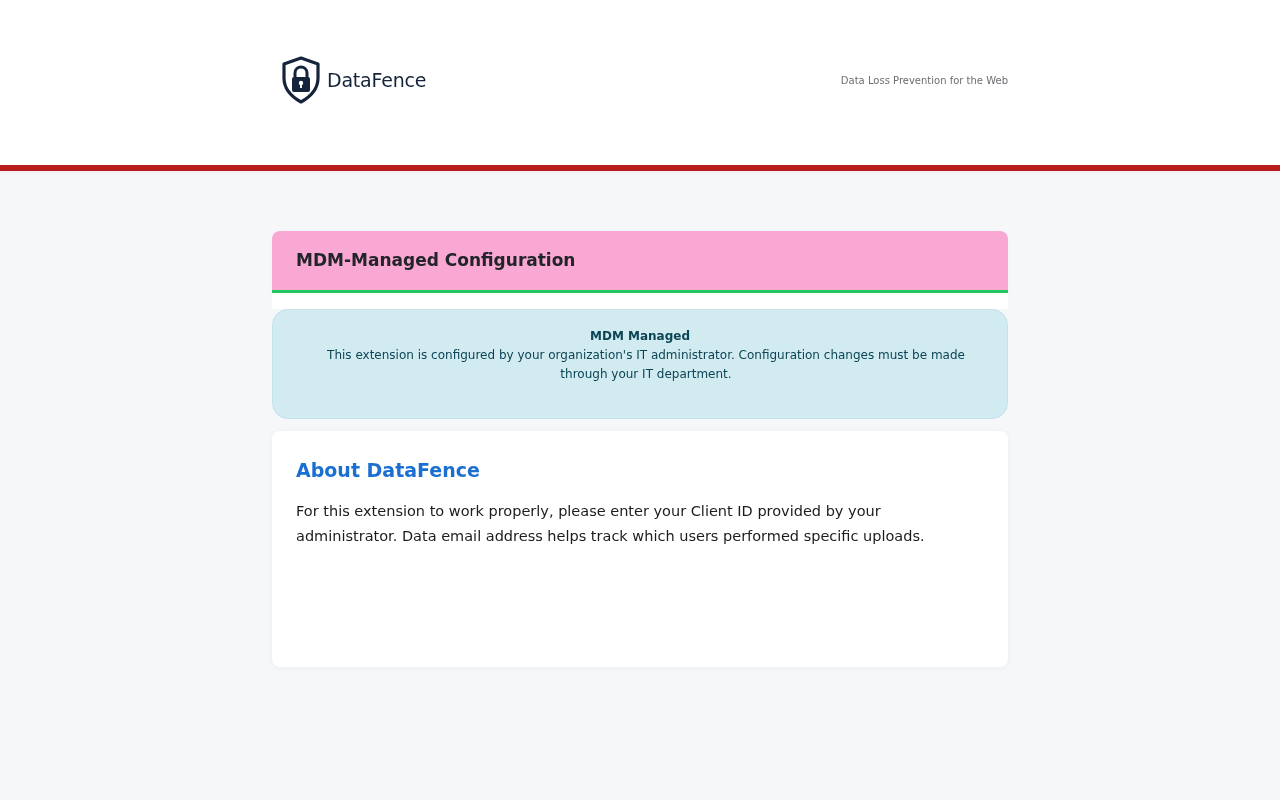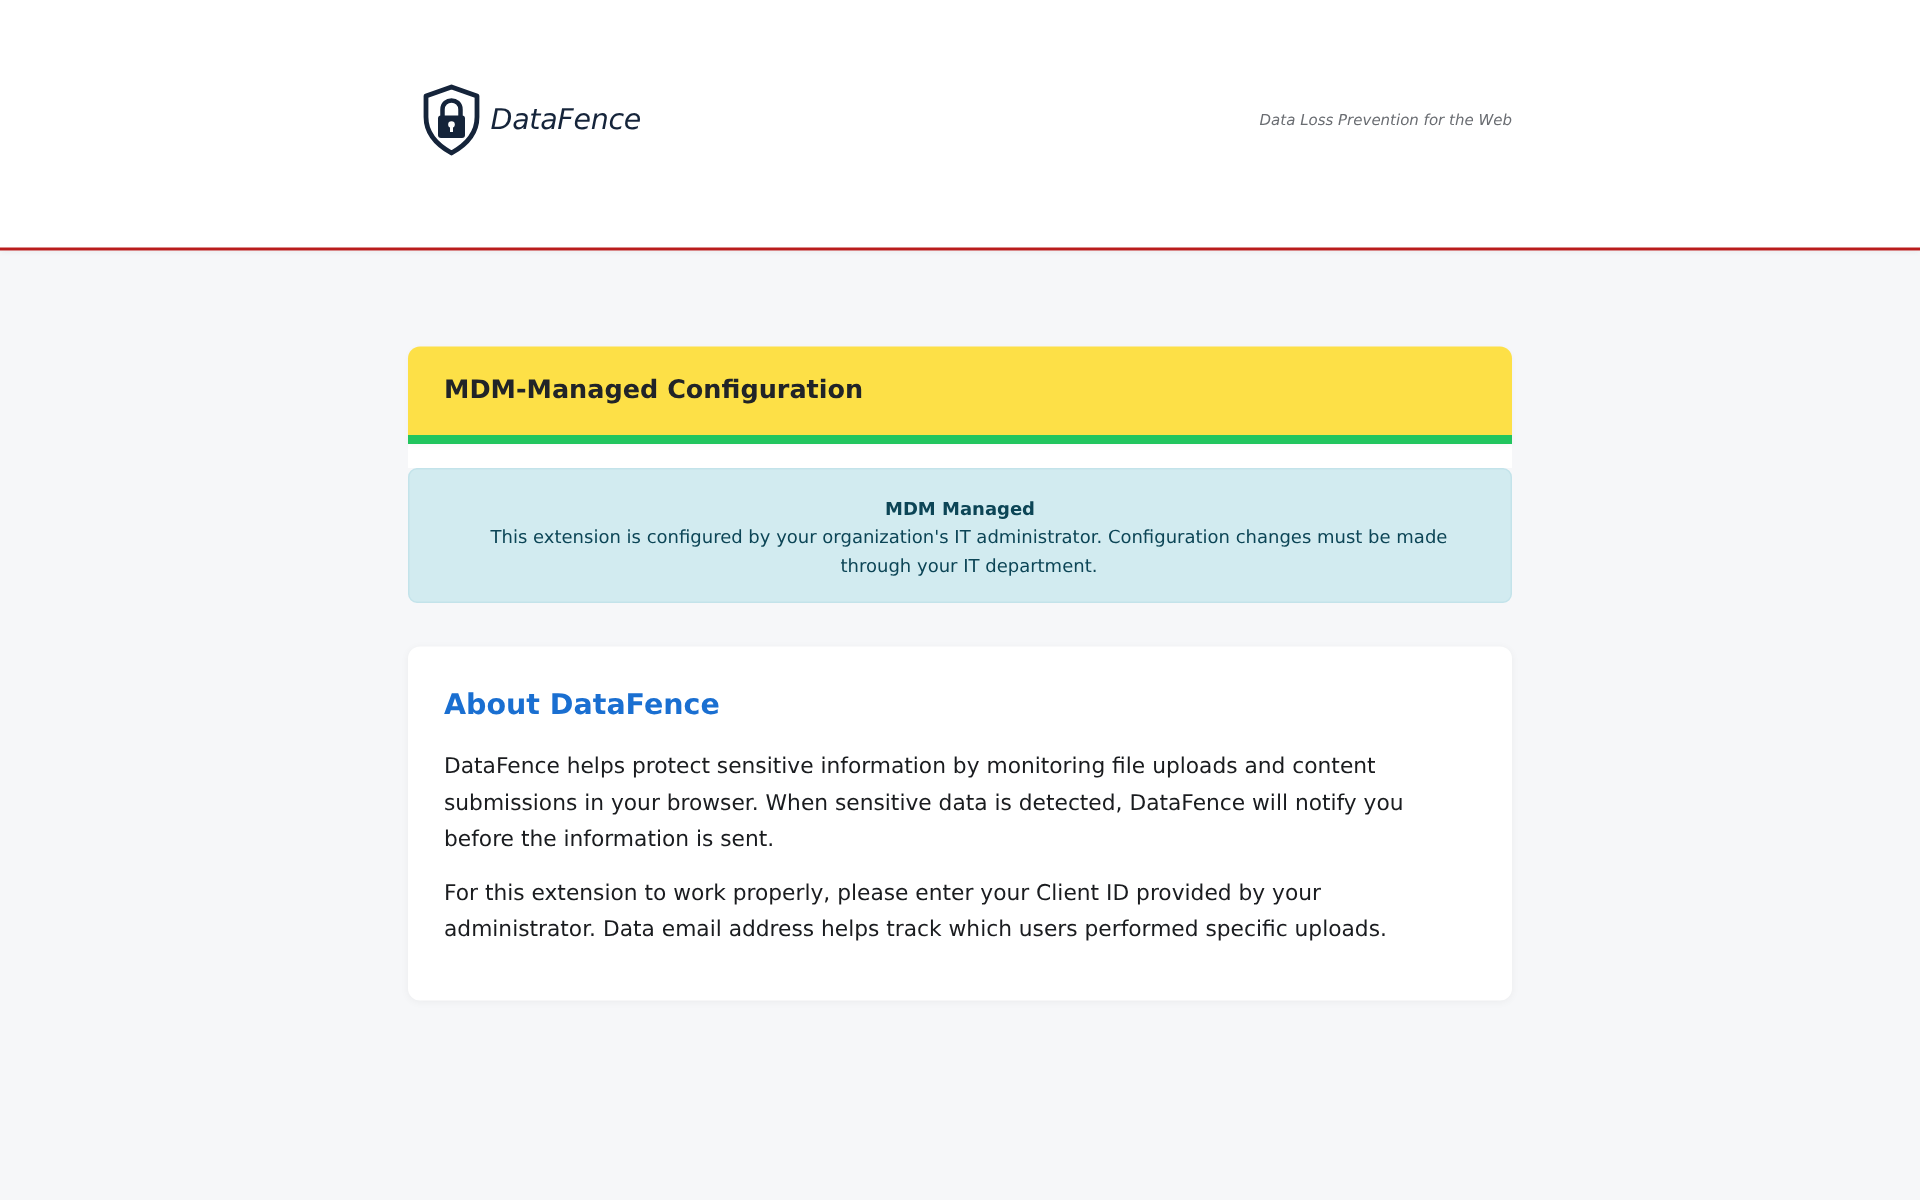--- a/index.html
+++ b/index.html
@@ -10,23 +10,22 @@
       background: #f6f7f9;
       font-family: "DejaVu Sans", sans-serif;
       overflow: hidden;
     }
     .header {
       position: absolute;
       left: 0; top: 0;
       width: 1280px;
       height: 165px;
       background: #ffffff;
-      border-bottom: 2px solid #b91c1c;
+      border-bottom: 6px solid #b91c1c;
       box-shadow: 0 1px 4px rgba(0,0,0,0.05);
-      font-style: italic;
     }
     .brand {
       position: absolute;
       left: 281px;
       top: 56px;
       display: flex;
       align-items: center;
     }
     .brand svg { display: block; }
     .brand-name {
@@ -53,45 +52,45 @@
       box-shadow: 0 1px 6px rgba(0,0,0,0.05);
     }
     .card-config {
       top: 231px;
       height: 167px;
       background: transparent;
       box-shadow: none;
     }
     .card-config .card-header {
       height: 59px;
-      background: #fde047;
+      background: #f9a8d4;
       border-top-left-radius: 8px;
       border-top-right-radius: 8px;
-      border-bottom: 6px solid #22c55e;
+      border-bottom: 3px solid #22c55e;
       box-shadow: 0 1px 4px rgba(0,0,0,0.03);
       position: relative;
       text-decoration: underline;
     }
     .card-title {
       position: absolute;
       left: 24px;
       top: 19px;
       font-size: 17px;
       font-weight: bold;
       color: #212428;
     }
     .card-gap {
       height: 16px;
       background: #ffffff;
     }
     .alert {
-      height: 90px;
+      height: 110px;
       background: #d2ebf0;
       border: 1px solid #c3e3ea;
-      border-radius: 6px;
+      border-radius: 16px;
       box-sizing: border-box;
       text-align: center;
       color: #0c4556;
       padding-top: 18px;
     }
     .alert-title {
       font-size: 12px;
       font-weight: bold;
       line-height: 16px;
     }
@@ -145,15 +144,14 @@
   </div>
   <div class="card-gap"></div>
   <div class="alert">
     <div class="alert-title">MDM Managed</div>
     <div class="alert-text">This extension is configured by your organization's IT administrator. Configuration changes must be made through your IT department.</div>
   </div>
 </div>
 
 <div class="card card-about">
   <h2 class="about-title">About DataFence</h2>
-  <p class="about-p">DataFence helps protect sensitive information by monitoring file uploads and content submissions in your browser. When sensitive data is detected, DataFence will notify you before the information is sent.</p>
   <p class="about-p">For this extension to work properly, please enter your Client ID provided by your administrator. Data email address helps track which users performed specific uploads.</p>
 </div>
 
 </body></html>

